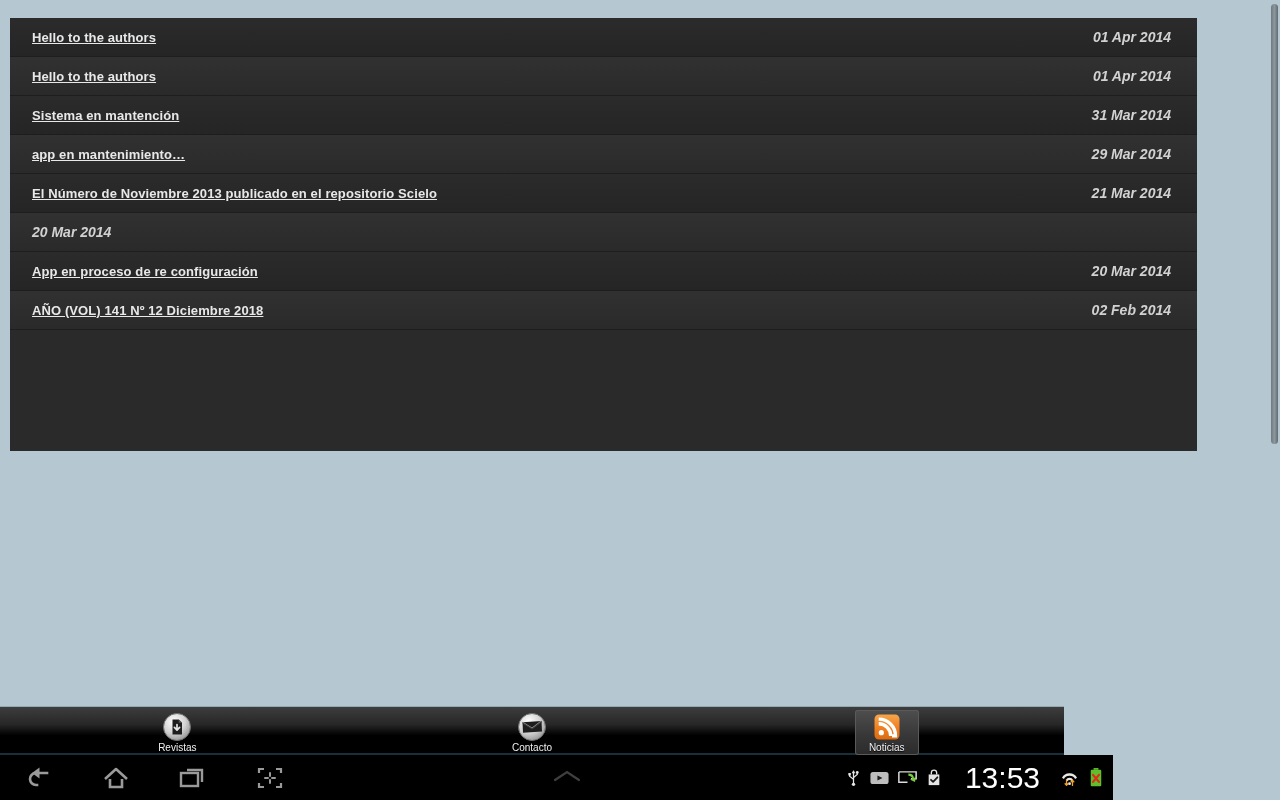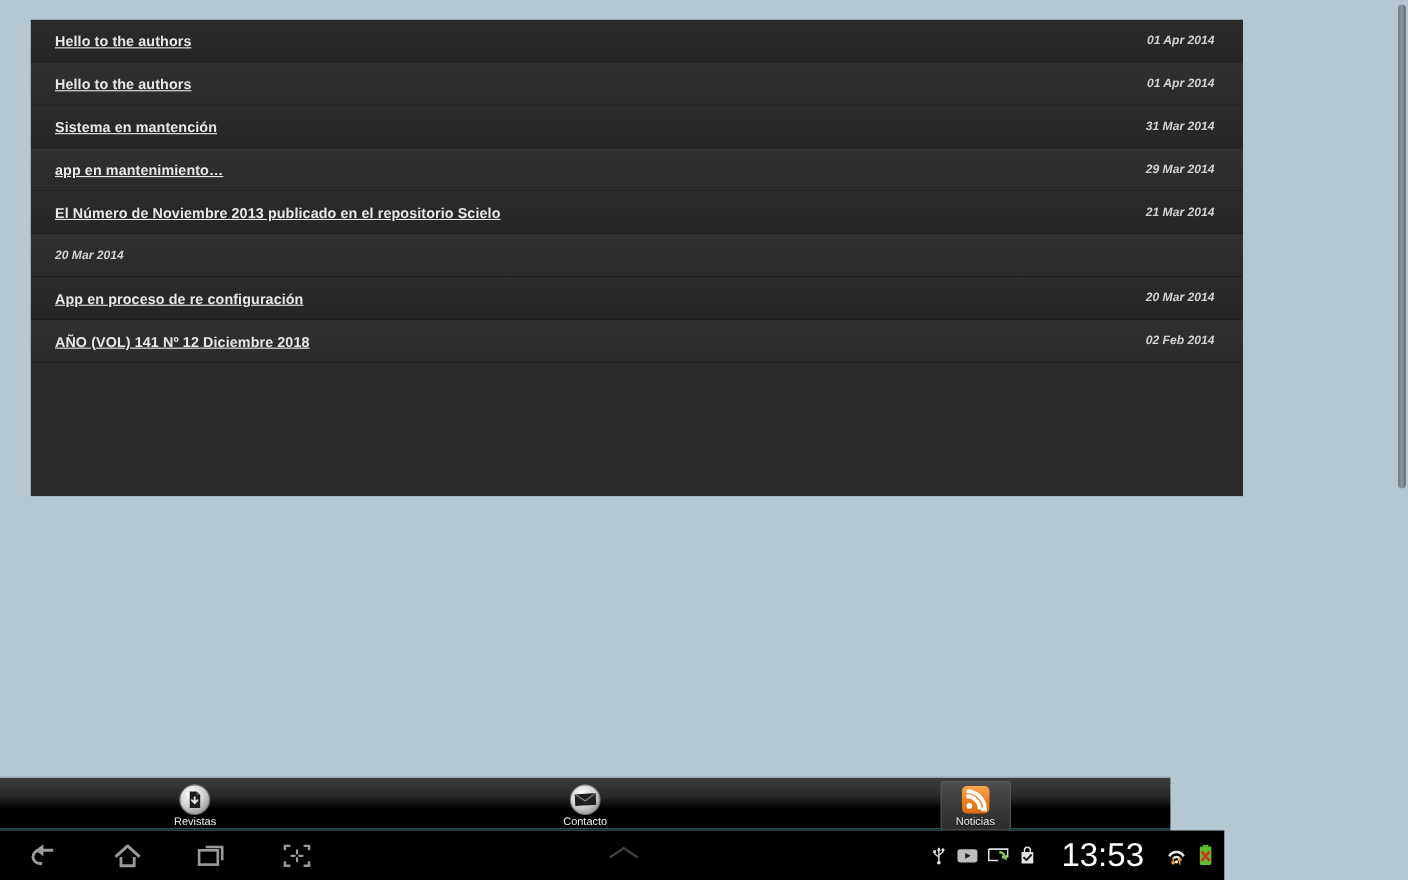--- a/index.html
+++ b/index.html
@@ -8,24 +8,23 @@
     background:#b5c8d1;
     font-family:"Liberation Sans", sans-serif;
     overflow:hidden;
   }
   #screen { position:relative; width:1280px; height:800px; background:#b5c8d1; }
 
   
   #news-list {
     position:absolute;
     left:10px; top:18px;
-    width:1102px; height:433px;
+    width:1187px; height:433px;
     background:#2a2a2a;
     overflow:hidden;
-    margin-left:18px;
   }
   .news-row {
     position:relative;
     height:39px;
     display:flex;
     align-items:center;
     justify-content:space-between;
     padding:0 22px 0 22px;
     border-bottom:1px solid #1e1e1e;
     background:linear-gradient(to bottom,#2b2b2b 0%,#252525 100%);
@@ -35,21 +34,21 @@
   }
   .news-title {
     font-size:13px;
     font-weight:bold;
     color:#e8e8e8;
     text-decoration:underline;
     letter-spacing:0.1px;
     white-space:nowrap;
   }
   .news-date {
-    font-size:11px;
+    font-size:14px;
     font-style:italic;
     font-weight:bold;
     color:#d2d2d2;
     white-space:nowrap;
     margin-right:4px;
   }
 
   
   #list-scrollbar {
     position:absolute;

